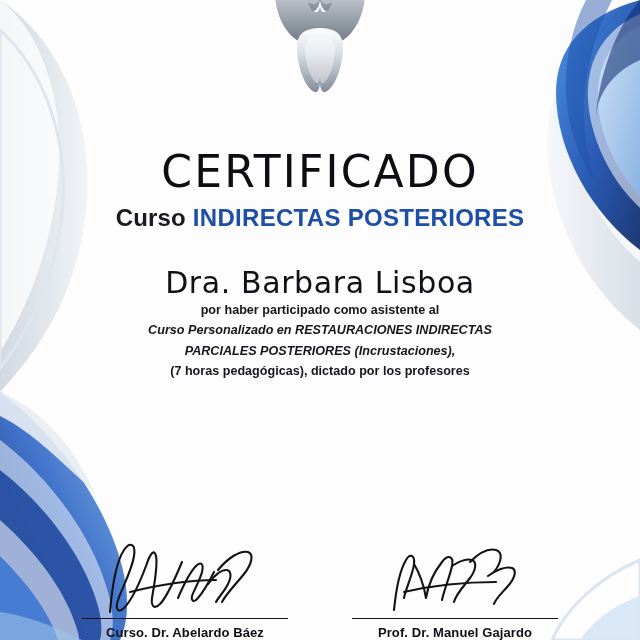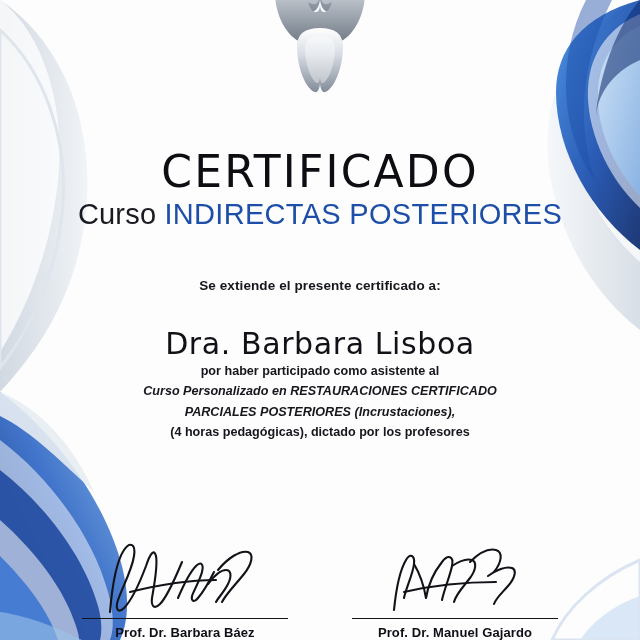--- a/index.html
+++ b/index.html
@@ -53,24 +53,24 @@
   .title {
     margin-top: 150px;
     font-family: "DejaVu Sans", sans-serif;
     font-size: 44px;
     letter-spacing: 2.2px;
     color: #0d0d12;
     font-weight: 400;
     line-height: 1;
   }
   .subtitle {
-    margin-top: 4px;
-    font-size: 29px;
+    margin-top: 10px;
+    font-size: 24px;
     color: #1a1a22;
-    font-weight: 400;
+    font-weight: 700;
     letter-spacing: .2px;
   }
   .subtitle .hl {
     color: #1d4ea8;
     letter-spacing: .3px;
   }
 
   .awarded-to {
     margin-top: 47px;
     font-size: 13.5px;
@@ -225,48 +225,47 @@
   </div>
 
   <div class="content">
 
     <div class="title">CERTIFICADO</div>
 
     <div class="subtitle">
       <span>Curso </span><span class="hl">INDIRECTAS POSTERIORES</span>
     </div>
 
-    <div class="awarded-to">Se extiende el presente certificado a:</div>
 
     <div class="recipient">Dra. Barbara Lisboa</div>
 
     <div class="body-block">
       <div class="l-reg">por haber participado como asistente al</div>
-      <div class="l-ital">Curso Personalizado en RESTAURACIONES CERTIFICADO</div>
+      <div class="l-ital">Curso Personalizado en RESTAURACIONES INDIRECTAS</div>
       <div class="l-ital">PARCIALES POSTERIORES (Incrustaciones),</div>
-      <div class="l-reg">(4 horas pedagógicas), dictado por los profesores</div>
+      <div class="l-reg">(7 horas pedagógicas), dictado por los profesores</div>
     </div>
   </div>
 
   <div class="signatures">
 
     <div class="sig left">
       <div class="scribble">
         <svg width="190" height="82" viewBox="0 0 190 82" xmlns="http://www.w3.org/2000/svg">
           <g fill="none" stroke="#121218" stroke-width="2.1" stroke-linecap="round" stroke-linejoin="round">
             <path d="M20,76 C22,52 26,26 34,14 C40,5 46,8 44,20 C42,34 32,52 28,64 C25,73 28,78 34,72 C42,64 50,46 56,30 C60,18 64,12 66,20 C68,30 64,50 62,62 C61,70 64,74 70,68 C78,60 86,40 92,26"></path>
             <path d="M88,62 C94,48 100,36 106,30 C111,25 114,28 112,36 C110,44 104,54 102,60 C101,65 104,67 108,62 C114,55 120,44 124,36"></path>
             <path d="M118,48 C124,40 130,34 136,34 C141,34 142,40 138,48 C134,56 128,62 126,66"></path>
             <path d="M40,56 C64,50 96,44 126,44"></path>
             <path d="M128,34 C138,22 150,14 158,16 C164,18 162,28 154,38 C146,48 136,58 132,66"></path>
           </g>
         </svg>
       </div>
       <div class="rule"></div>
-      <div class="name">Prof. Dr. Barbara Báez</div>
+      <div class="name">Curso. Dr. Abelardo Báez</div>
     </div>
 
     <div class="sig right">
       <div class="scribble">
         <svg width="190" height="82" viewBox="0 0 190 82" xmlns="http://www.w3.org/2000/svg">
           <g fill="none" stroke="#121218" stroke-width="2.1" stroke-linecap="round" stroke-linejoin="round">
             <path d="M34,74 C36,54 40,34 46,24 C50,17 55,19 54,28 C53,38 46,52 44,62"></path>
             <path d="M54,28 C60,38 64,50 66,62 C68,50 74,36 82,26 C88,18 94,20 92,30 C90,40 84,54 82,64"></path>
             <path d="M92,30 C98,26 106,22 112,24 C117,26 116,34 110,42 C104,50 96,58 94,66"></path>
             <path d="M110,26 C118,18 128,12 136,14 C143,16 142,26 134,36"></path>

